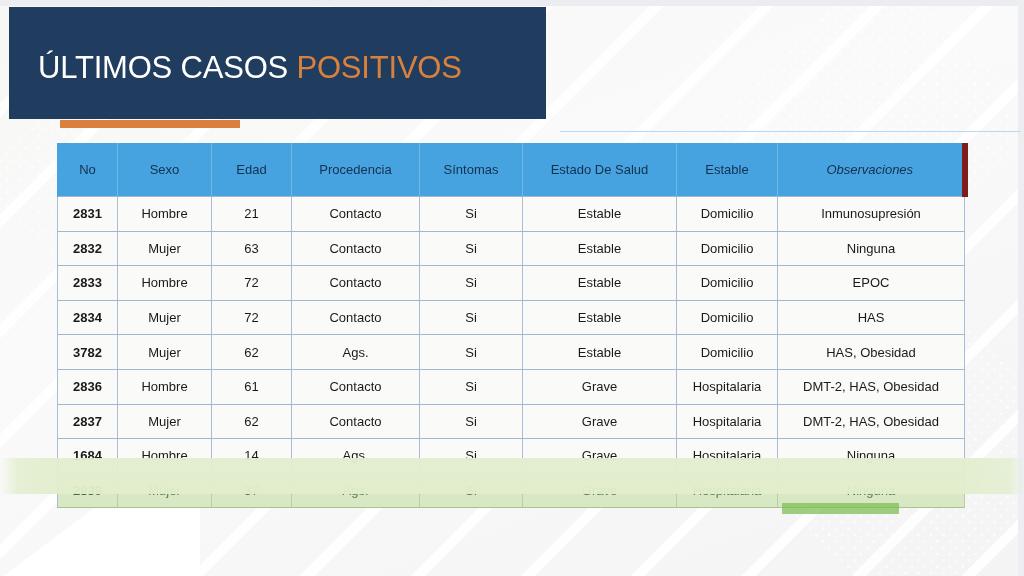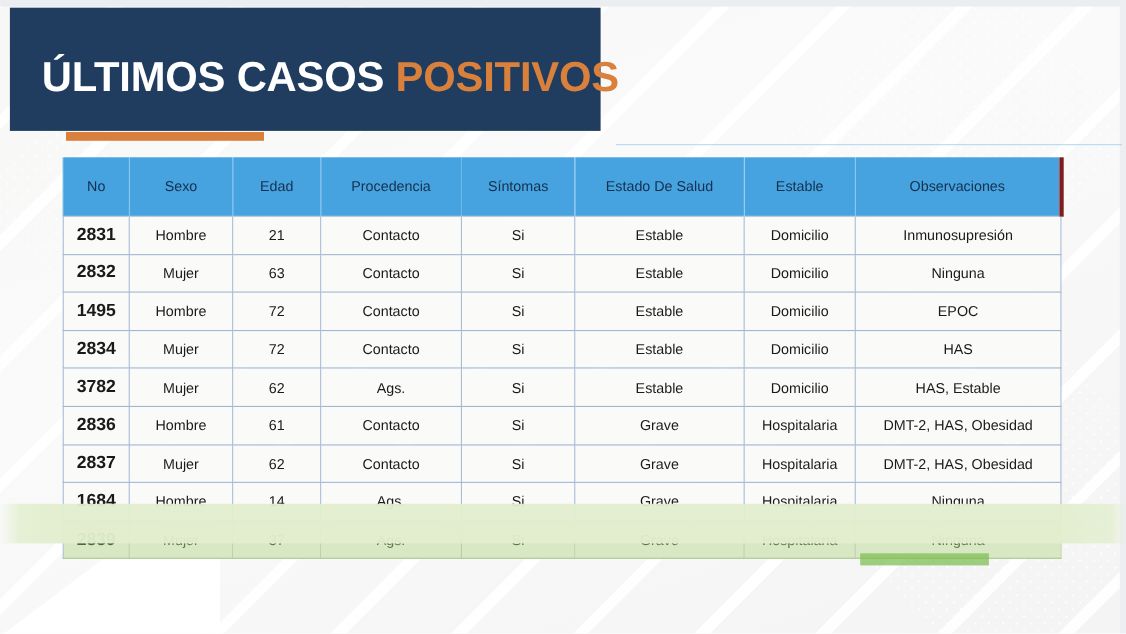--- a/index.html
+++ b/index.html
@@ -110,22 +110,22 @@
     left: 9px;
     top: 7px;
     width: 537px;
     height: 112px;
     background: #203c5e;
   }
   #title-text {
     position: absolute;
     left: 29px;
     top: 43px;
-    font-size: 38px;
-    font-weight: bold;
+    font-size: 31px;
+    font-weight: normal;
     letter-spacing: -0.2px;
     white-space: nowrap;
     font-family: "Liberation Sans", sans-serif;
   }
   #title-text .part-white { color: #ffffff; }
   #title-text .part-accent { color: #d9813c; }
   #title-underline {
     position: absolute;
     left: 60px;
     top: 120px;
@@ -168,25 +168,25 @@
     font-size: 13px;
     height: 53px;
     border-right: 1px solid #6fb8e8;
     border-bottom: none;
   }
   table.cases th:first-child,
   table.cases td:first-child {
     border-left: 1px solid #a9bed6;
   }
   table.cases th:first-child { border-left: 1px solid #46a3e0; }
-  table.cases th:last-child  { border-right: 4px solid #7f1d1d; }
+  table.cases th:last-child  { border-right: 6px solid #7f1d1d; font-style: italic; }
   table.cases tr:first-child td { border-top: 1px solid #9fb7d2; }
   table.cases td.col-no {
     font-weight: bold;
-    font-size: 16px;
+    font-size: 13px;
   }
 
   
   table.cases tr.row-highlight td {
     background: #d9e8c4;
     color: #5c7a48;
     border-bottom-color: #a9c48b;
     border-right-color: #b9cfa0;
   }
   table.cases tr.row-highlight td.col-no { color: #4d6b3a; }
@@ -288,21 +288,21 @@
             <td class="col-no">2832</td>
             <td>Mujer</td>
             <td>63</td>
             <td>Contacto</td>
             <td>Si</td>
             <td>Estable</td>
             <td>Domicilio</td>
             <td>Ninguna</td>
           </tr>
           <tr>
-            <td class="col-no">1495</td>
+            <td class="col-no">2833</td>
             <td>Hombre</td>
             <td>72</td>
             <td>Contacto</td>
             <td>Si</td>
             <td>Estable</td>
             <td>Domicilio</td>
             <td>EPOC</td>
           </tr>
           <tr>
             <td class="col-no">2834</td>
@@ -315,21 +315,21 @@
             <td>HAS</td>
           </tr>
           <tr>
             <td class="col-no">3782</td>
             <td>Mujer</td>
             <td>62</td>
             <td>Ags.</td>
             <td>Si</td>
             <td>Estable</td>
             <td>Domicilio</td>
-            <td>HAS, Estable</td>
+            <td>HAS, Obesidad</td>
           </tr>
           <tr>
             <td class="col-no">2836</td>
             <td>Hombre</td>
             <td>61</td>
             <td>Contacto</td>
             <td>Si</td>
             <td>Grave</td>
             <td>Hospitalaria</td>
             <td>DMT-2, HAS, Obesidad</td>

